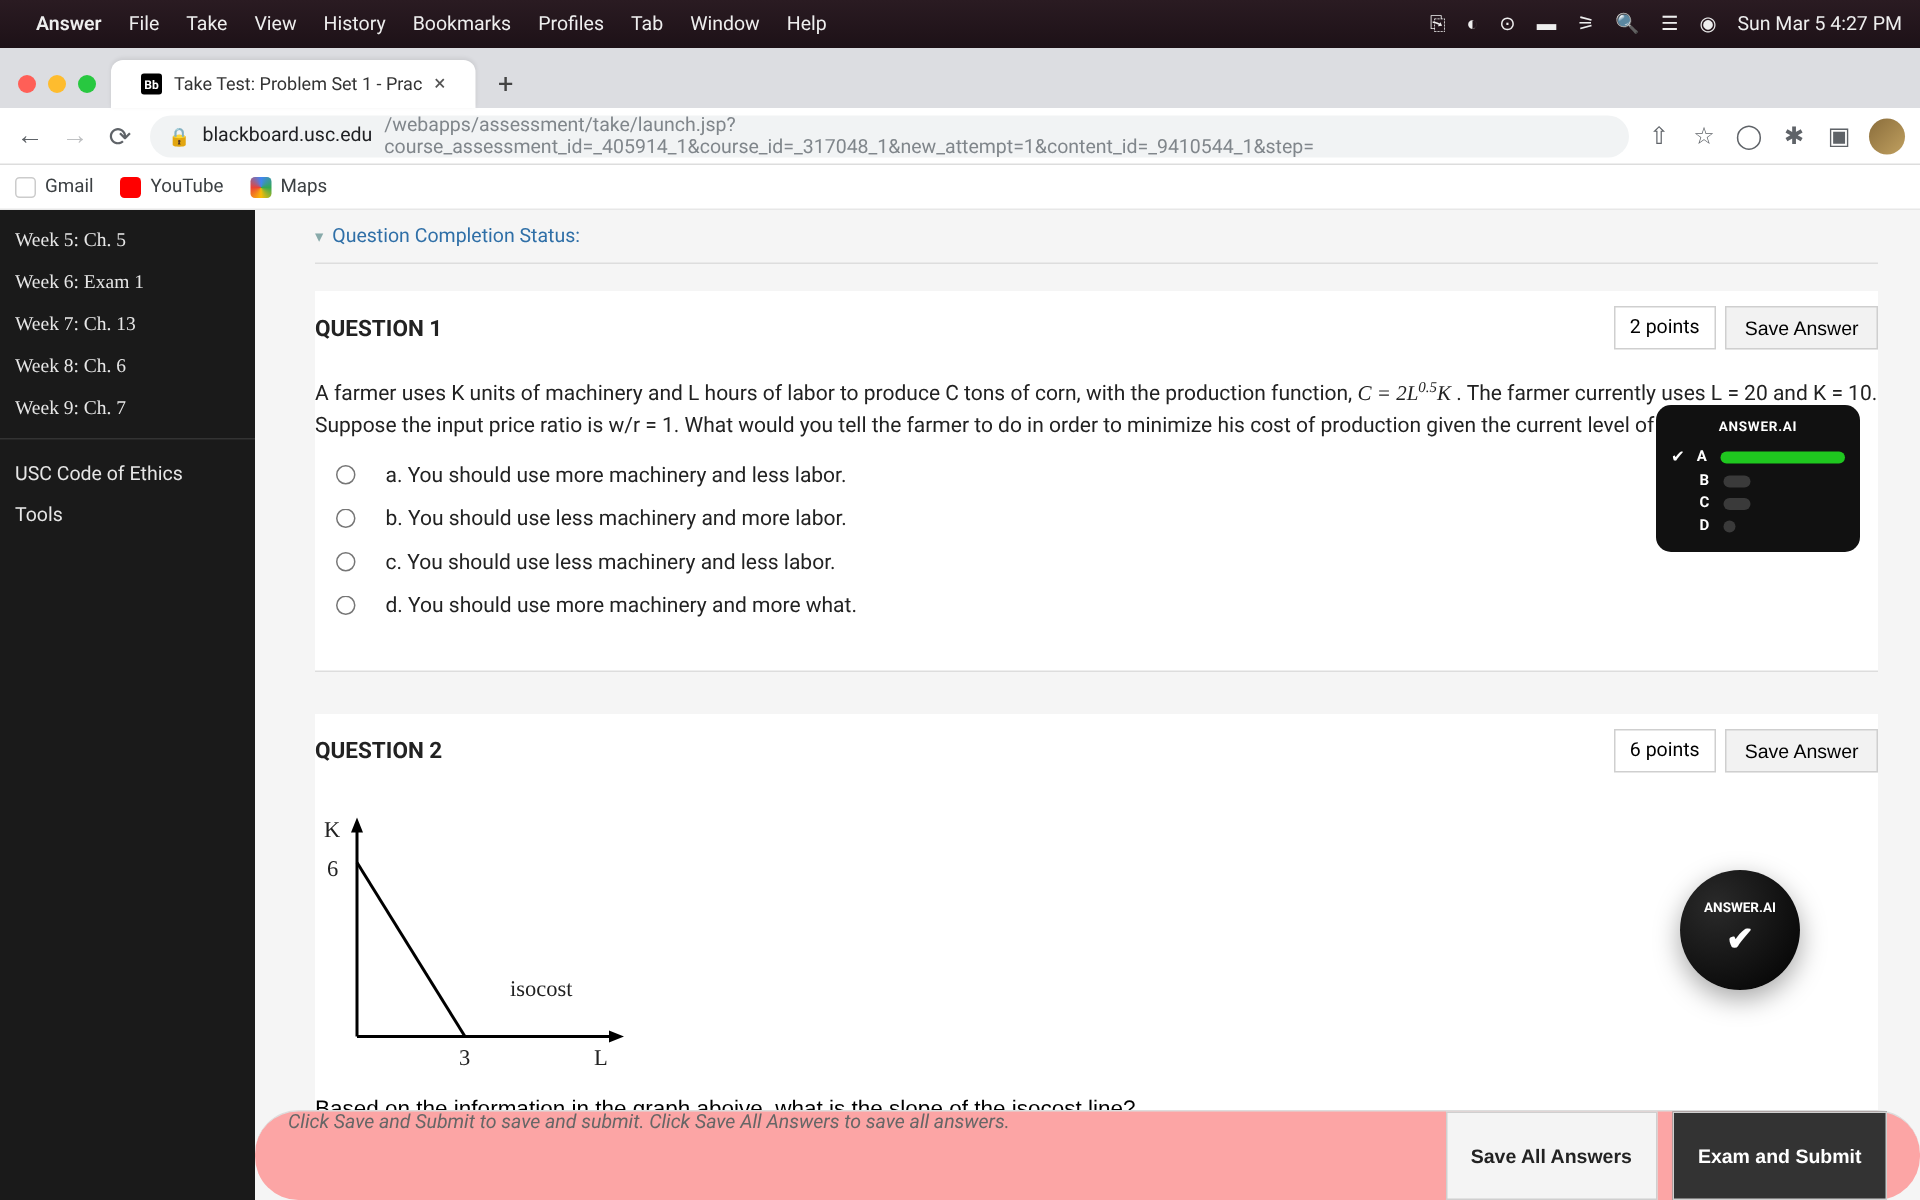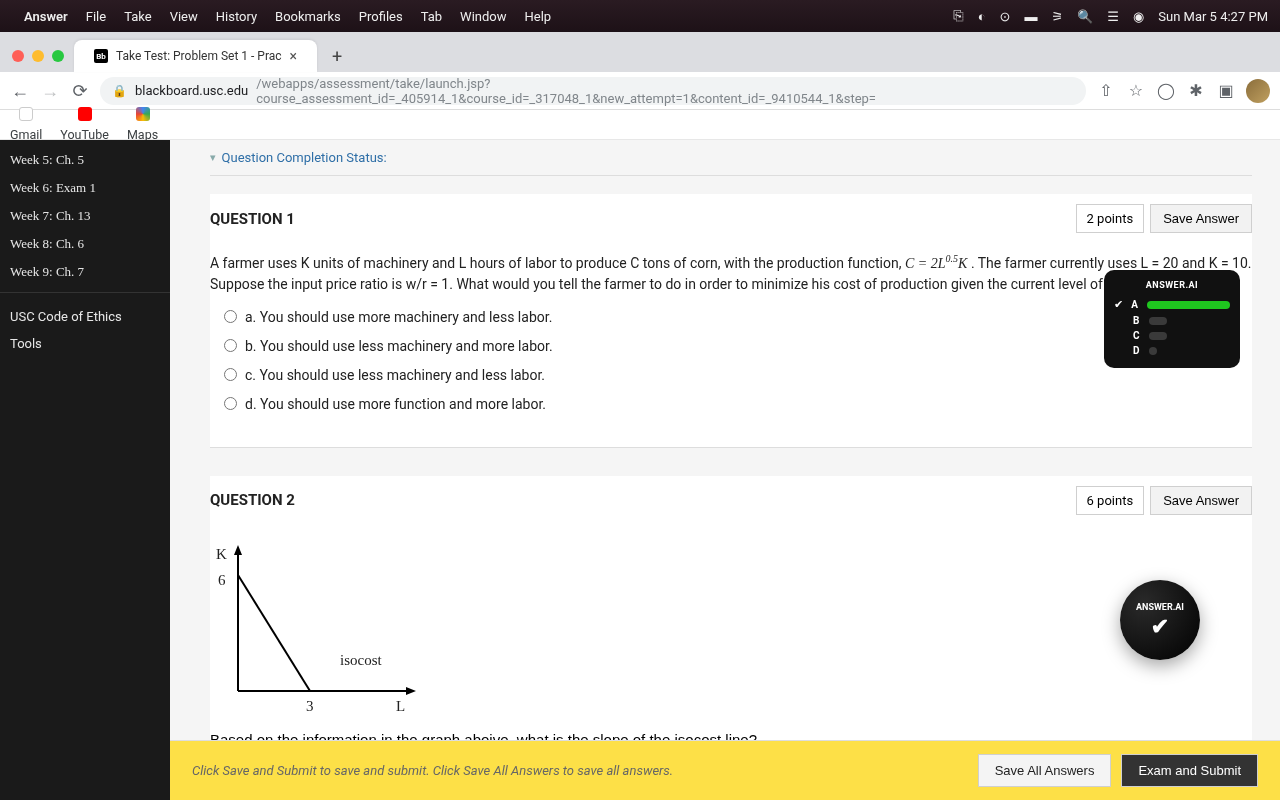--- a/index.html
+++ b/index.html
@@ -27,21 +27,21 @@
   .chrome-bar .navbtn { color: #5f6368; font-size: 18px; width:20px; text-align:center;}
   .omni { flex: 1; background: #f1f3f4; border-radius: 20px; height: 28px; display: flex; align-items: center; padding: 0 12px; font-size: 13px; color: #5f6368; gap:8px;}
   .omni .lock { font-size:12px; }
   .omni .urlhost { color: #202124; }
   .omni .urlrest { color: #80868b; }
   .chrome-bar .ricon { color:#5f6368; font-size:16px; width:20px; text-align:center;}
   .avatar { width:24px; height:24px; border-radius:50%; background: linear-gradient(135deg,#8a6d3b,#c0a060); }
 
   
   .bookmarks { height: 30px; background: #fff; border-bottom: 1px solid #e7e7e7; display: flex; align-items: center; padding: 0 10px; gap: 18px; font-size: 12.5px; color:#3c4043; }
-  .bookmarks .bk { display:flex; align-items:center; gap:6px;flex-direction:column;}
+  .bookmarks .bk { display:flex; align-items:center; gap:6px;}
   .bkicon { width:14px; height:14px; border-radius:3px; display:inline-block;}
   .gmail-ic { background:#fff; border:1px solid #ccc; position:relative;}
   .yt-ic { background:#f00; }
   .maps-ic { background: conic-gradient(#4285f4,#34a853,#fbbc05,#ea4335,#4285f4);}
 
   
   .page { display:flex; height: 660px; }
   .sidebar { width: 170px; background: #1a1a1a; color: #e6e6e6; font-size: 13px; overflow:hidden;}
   .sidebar .nav { border-bottom: 1px solid #333; padding: 6px 0; font-family: Liberation Serif, serif;}
   .sidebar .navitem { padding: 6px 10px; display:block;}
@@ -59,21 +59,21 @@
   .qhead { display:flex; align-items:center; padding: 10px 0 12px; border-bottom: 0;}
   .qtitle { font-weight:700; font-size:15px; color:#222;}
   .qhead .spacer { flex:1;}
   .pointsbox { border:1px solid #cfcfcf; padding: 6px 10px; font-size:13px; background:#fff; margin-right:6px;}
   .savebtn { border:1px solid #cfcfcf; background:#f2f2f2; padding: 6px 12px; font-size:13px; cursor:pointer;}
 
   .qbody { padding: 6px 0 10px; font-size: 14px; color:#222; line-height:1.5; }
   .qbody .formula { font-style: italic; font-family: 'Times New Roman', serif;}
   .qbody .exp { font-size: 10px; vertical-align: super;}
   .options { padding: 8px 0 0 14px;}
-  .opt { display:flex; align-items:flex-start; gap:8px; padding:4px 0; font-size:14px;}
+  .opt { display:flex; align-items:flex-start; gap:20px; padding:4px 0; font-size:14px;}
   .opt input { margin-top:3px;}
   .qdivider { border-top:1px solid #ddd; margin-top:18px;}
 
   
   .ai-overlay { position:absolute; right: 40px; top: 130px; width: 136px; background:#111; border-radius:10px; padding:10px 10px 8px; color:#fff; font-size:10px;}
   .ai-overlay .aih { text-align:center; font-weight:700; letter-spacing:.5px; font-size:9px; margin-bottom:8px;}
   .ai-row { display:flex; align-items:center; gap:6px; margin:4px 0;}
   .ai-row .lbl { width:10px; font-weight:700;}
   .bar { height:8px; border-radius:5px; }
   .barA { background:#1fc71f; flex:1;}
@@ -89,24 +89,24 @@
   .graph svg { position:absolute; left:0; top:0;}
   .graph .ax-k { position:absolute; left:6px; top:2px; font-family:'Times New Roman',serif; font-size:15px;}
   .graph .ax-6 { position:absolute; left:8px; top:28px; font-family:'Times New Roman',serif; font-size:15px;}
   .graph .ax-3 { position:absolute; left:96px; top:154px; font-family:'Times New Roman',serif; font-size:15px;}
   .graph .ax-L { position:absolute; left:186px; top:154px; font-family:'Times New Roman',serif; font-size:15px;}
   .graph .iso { position:absolute; left:130px; top:108px; font-family:'Times New Roman',serif; font-size:15px;}
   .q2-text { font-size:15px; font-family: Arial, sans-serif; color:#000; margin:8px 0;}
   .slope-select { width:360px; height:22px; border:1px solid #bbb; background:#fff;}
 
   
-  .footer { position:absolute; left:0; right:0; bottom:0; height:60px; background:#fde047; border-top:1px solid #ddd; display:flex; align-items:center; padding: 0 22px; font-size:13px;}
+  .footer { position:absolute; left:0; right:0; bottom:0; height:60px; background:#fca5a5; border-top:1px solid #ddd; display:flex; padding: 0 22px; font-size:13px;border-radius:29px;}
   .footer .hint { font-style: italic; color:#666;}
   .footer .spacer { flex:1;}
-  .footer .btn { border:1px solid #cfcfcf; padding:8px 16px; margin-left:10px; font-size:13px; cursor:pointer;}
+  .footer .btn { border:1px solid #cfcfcf; padding:8px 16px; margin-left:10px; font-size:13px; cursor:pointer;font-weight:bold;}
   .footer .btn.light { background:#f4f4f4; color:#222;}
   .footer .btn.dark { background:#333; color:#fff;}
 </style>
 </head>
 <body>
 
 <div class="mac-menubar">
   <span class="apple"></span>
   <span class="mitem bold">Answer</span>
   <span class="mitem">File</span>
@@ -219,21 +219,21 @@
             <label class="opt">
                 <input type="radio" name="q1" style="">
                 <span>b. You should use less machinery and more labor.</span>
               </label>
             <label class="opt">
                 <input type="radio" name="q1" style="">
                 <span>c. You should use less machinery and less labor.</span>
               </label>
             <label class="opt">
                 <input type="radio" name="q1" style="">
-                <span>d. You should use more function and more labor.</span>
+                <span>d. You should use more machinery and more what.</span>
               </label>
           </div>
         </div>
         <div class="qdivider"></div>
       </div>
 
       <div class="qcard">
         <div class="qhead">
           <span class="qtitle">QUESTION 2</span>
           <span class="spacer"></span>

